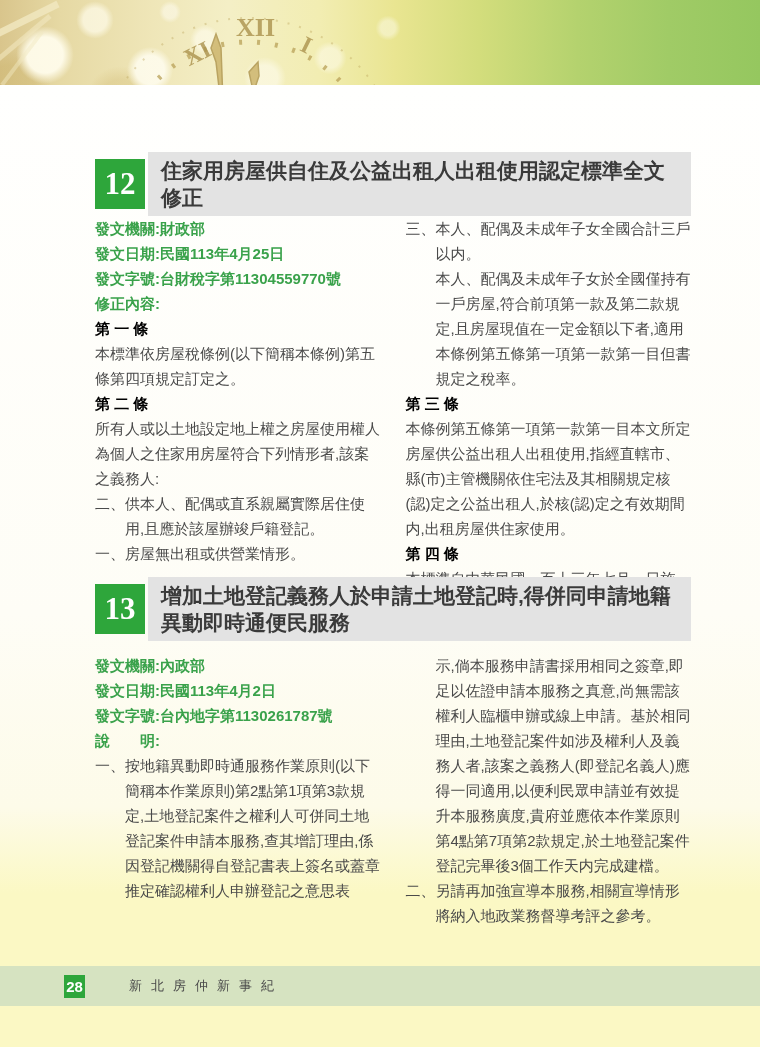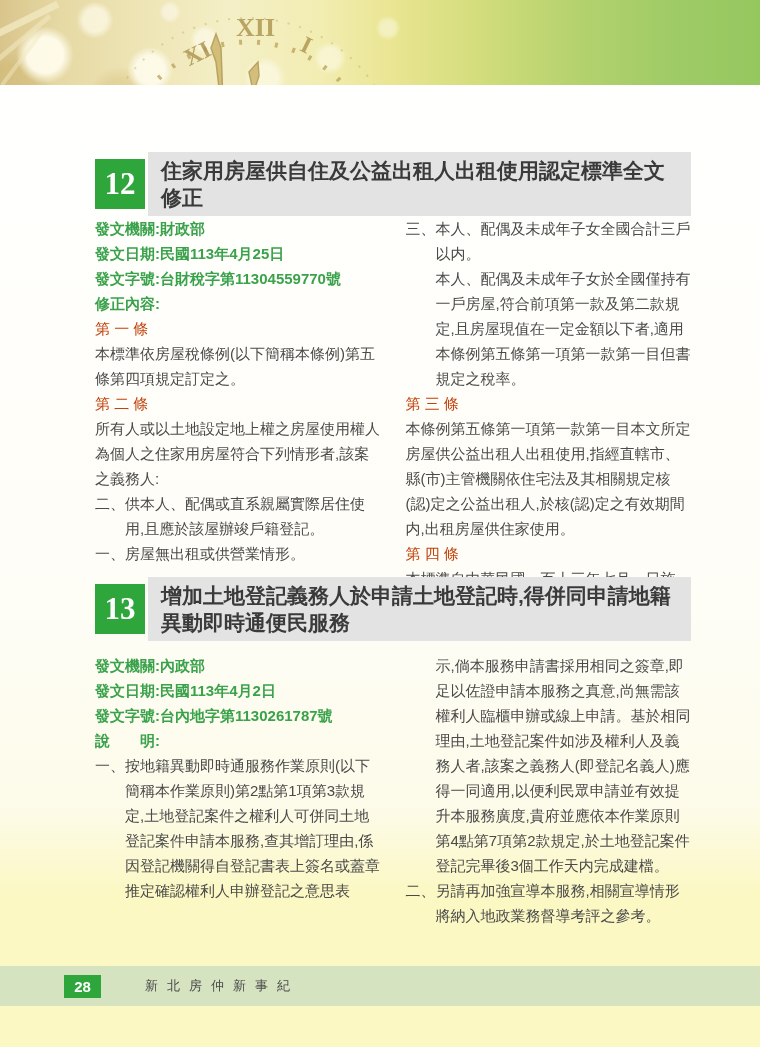--- a/index.html
+++ b/index.html
@@ -46,30 +46,30 @@
   .title-bar {
     flex:1; margin-left:3px; background:#E3E3E3; color:#3A3A3A;
     font-weight:bold; font-size:21px; line-height:27px;
     padding:5px 8px 5px 13px;
   }
   
   .sec-body { position:absolute; left:95px; width:597px; display:flex; gap:24px; }
   .col { width:292px; font-size:15px; line-height:25px; color:#4A4A4A; }
   .col p { margin:0; }
   .meta      { color:#3AA24B; font-weight:bold; }
-  .art-head  { color:#c2410c; }
+  .art-head  { color:#000000;font-weight:bold; }
   .item      { padding-left:30px; text-indent:-30px; }
   .indent2   { padding-left:30px; }
   
   .footer-band {
     position:absolute; left:0; top:966px; width:760px; height:40px;
     background:#D6E3C1; display:flex; align-items:center;
   }
   .page-num {
-    width:37px; height:23px; margin-left:64px; background:#2EA63B;
+    width:21px; height:23px; margin-left:64px; background:#2EA63B;
     color:#ffffff; font-weight:bold; font-size:15px;
     display:flex; align-items:center; justify-content:center;
   }
   .pub-name { margin-left:44px; font-size:13px; letter-spacing:9px; color:#4A4A4A; }
 </style>
 </head>
 <body>
 
 <div class="page">
 

